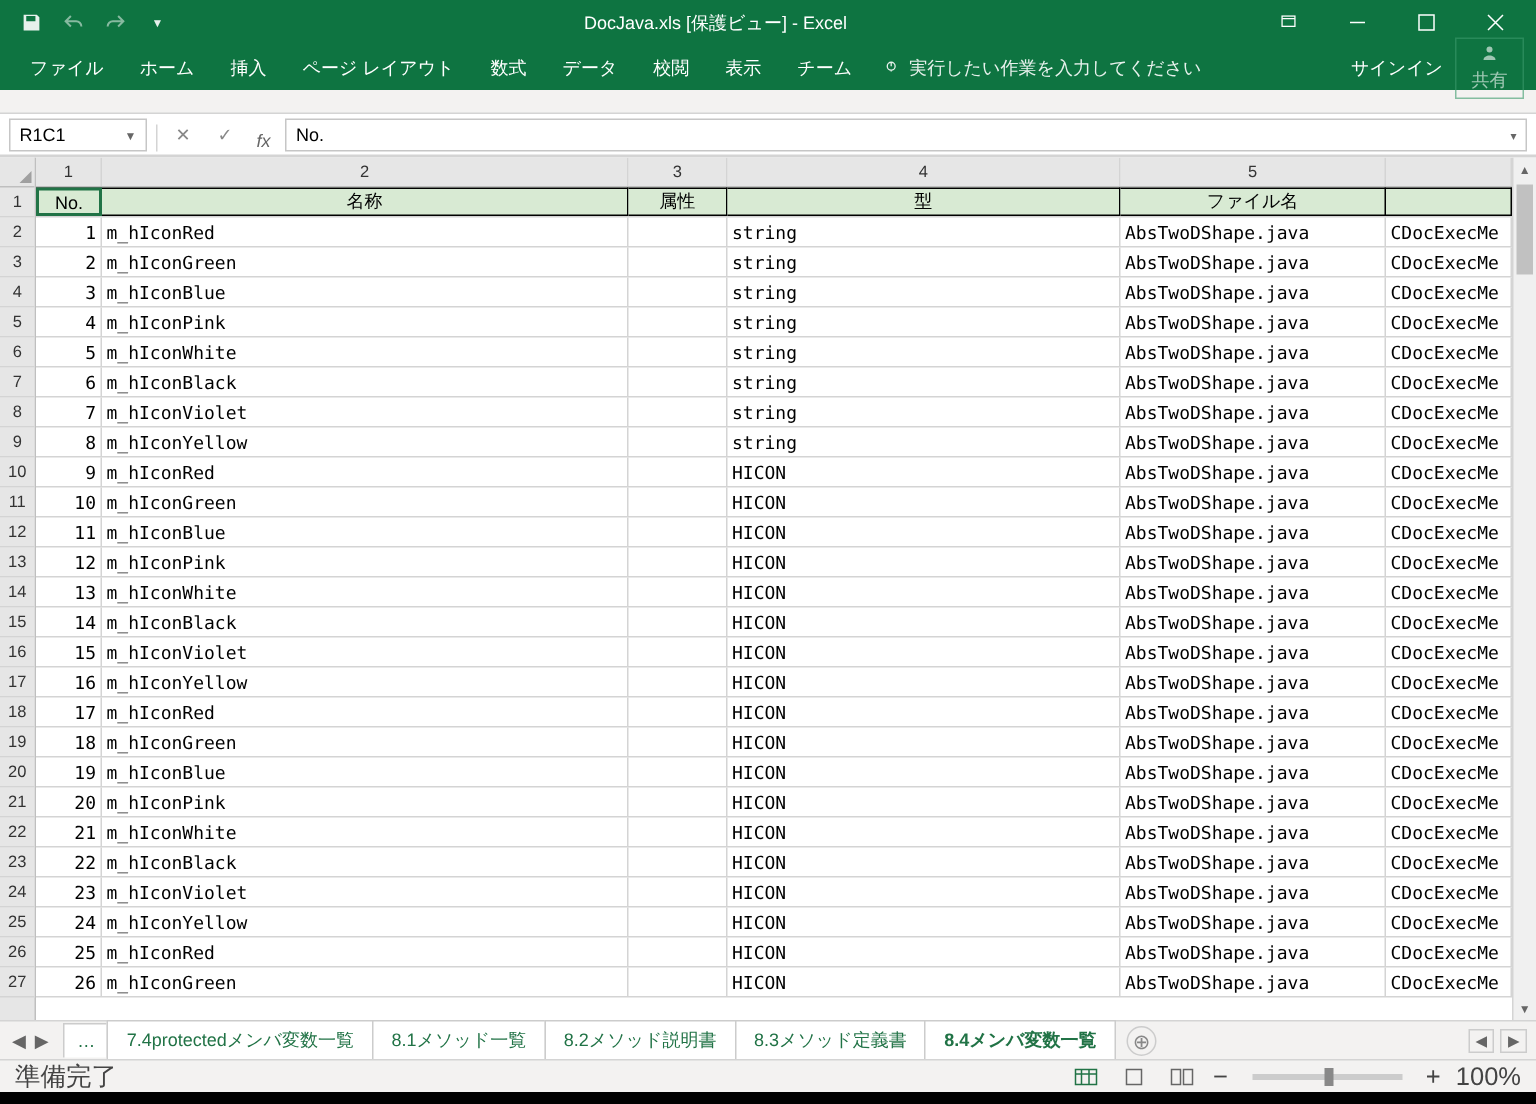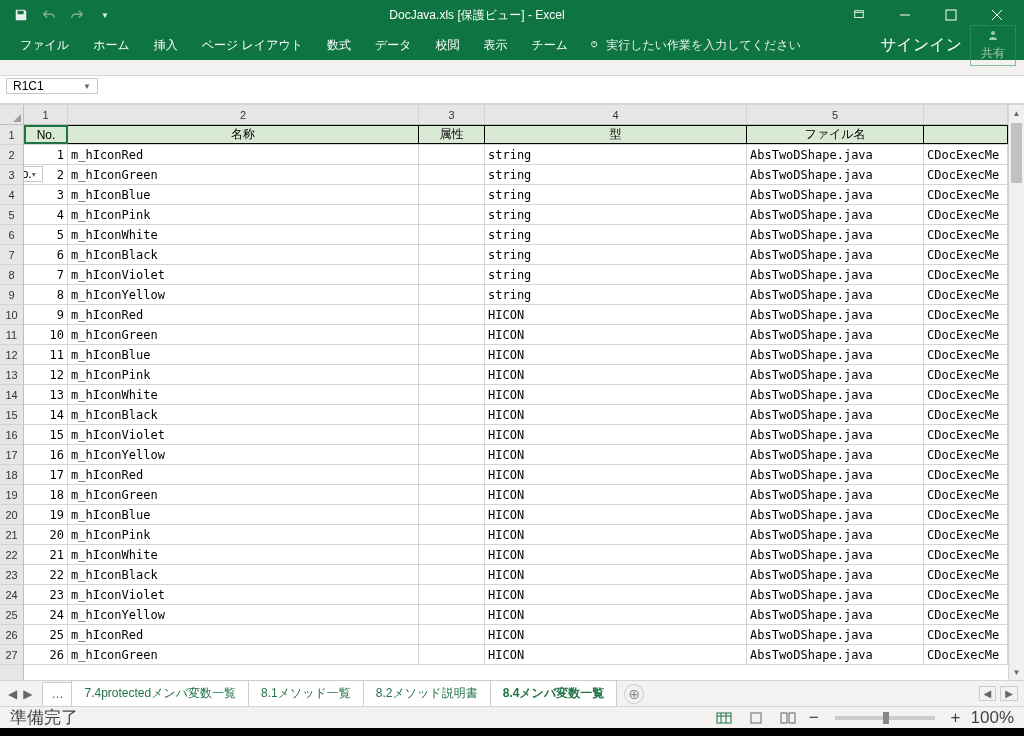--- a/index.html
+++ b/index.html
@@ -11,25 +11,25 @@
 .title-center { flex:1; text-align:center; font-size:12px; }
 .winbtns { display:flex; gap:0; }
 .winbtn { width:46px; height:30px; display:flex; align-items:center; justify-content:center; cursor:pointer;}
 .winbtn svg { width:12px; height:12px; stroke:#fff; stroke-width:1; fill:none;}
 .winbtn.restore svg { width:14px; height:14px;}
 .ribbonbar { background:#0e7441; color:#fff; height:30px; display:flex; align-items:center; padding:0 8px; gap:0; }
 .rtab { padding:4px 12px; font-size:12px; cursor:pointer; }
 .tellme { display:flex; align-items:center; gap:4px; opacity:0.9; padding-left:8px;justify-content:center;}
 .tellme svg { width:14px; height:14px; }
 .signin-area { margin-left:auto; display:flex; gap:8px; align-items:center;}
-.signin { font-size:16px; cursor:pointer;margin-left:22px; }
+.signin { font-size:12px; cursor:pointer;margin-left:22px; }
 .sharebtn { border:1px solid #3a9a6b; padding:3px 10px; display:flex; align-items:center; gap:4px; opacity:0.6; font-size:12px;flex-direction:column;}
 .sharebtn svg{width:12px;height:12px;}
 .ribbon-body { height:16px; background:#f3f2f1; border-bottom:1px solid #d4d4d4;}
-.fbar { display:flex; align-items:flex-start; height:28px; background:#fff; border-bottom:1px solid #d4d4d4; padding:2px 6px; gap:6px;flex-direction:column;}
+.fbar { display:flex; align-items:flex-end; height:28px; background:#fff; border-bottom:1px solid #d4d4d4; padding:2px 6px; gap:6px;}
 .namebox { width:92px; height:22px; border:1px solid #c6c6c6; background:#fff; display:flex; align-items:center; padding:0 6px; font-size:12px; justify-content:space-between;}
 .namebox .dd{font-size:8px;color:#666;}
 .fx-cancel,.fx-confirm{ width:22px; height:22px; display:flex; align-items:center; justify-content:center; color:#888; cursor:pointer;}
 .fx-label{ font-style:italic; color:#666; padding:0 4px;}
 .fx-input{ flex:1; height:22px; border:1px solid #c6c6c6; padding:0 6px; font-size:12px; display:flex; align-items:center; justify-content:space-between;}
 .fx-input .dd2{font-size:8px;color:#666;}
 .grid-wrap { flex:1; display:flex; overflow:hidden; border-top:1px solid #d4d4d4;}
 .rowhdrs { background:#e6e6e6; border-right:1px solid #bfbfbf; flex:0 0 24px;}
 .corner { height:20px; border-bottom:1px solid #bfbfbf; background:#e6e6e6; position:relative;}
 .corner::after{content:"";position:absolute;right:2px;bottom:2px;border-left:8px solid transparent;border-bottom:8px solid #a0a0a0;}
@@ -432,20 +432,21 @@
 <div class="tabstrip">
   <div class="tabnav">
     <span>◀</span>
     <span>▶</span>
   </div>
   <div class="sheet-tab dots">…</div>
   <div id="sheettabs" style="display:flex;">
       <div class="sheet-tab">7.4protectedメンバ変数一覧</div>
       <div class="sheet-tab">8.1メソッド一覧</div>
       <div class="sheet-tab">8.2メソッド説明書</div>
+      <div class="sheet-tab">8.3メソッド定義書</div>
       <div class="sheet-tab active">8.4メンバ変数一覧</div>
     </div>
   <div class="addsheet">⊕</div>
   <div class="hscroll-area">
     <span class="harrow">◀</span>
     <span class="harrow">▶</span>
   </div>
 </div>
 
 <div class="statusbar">

